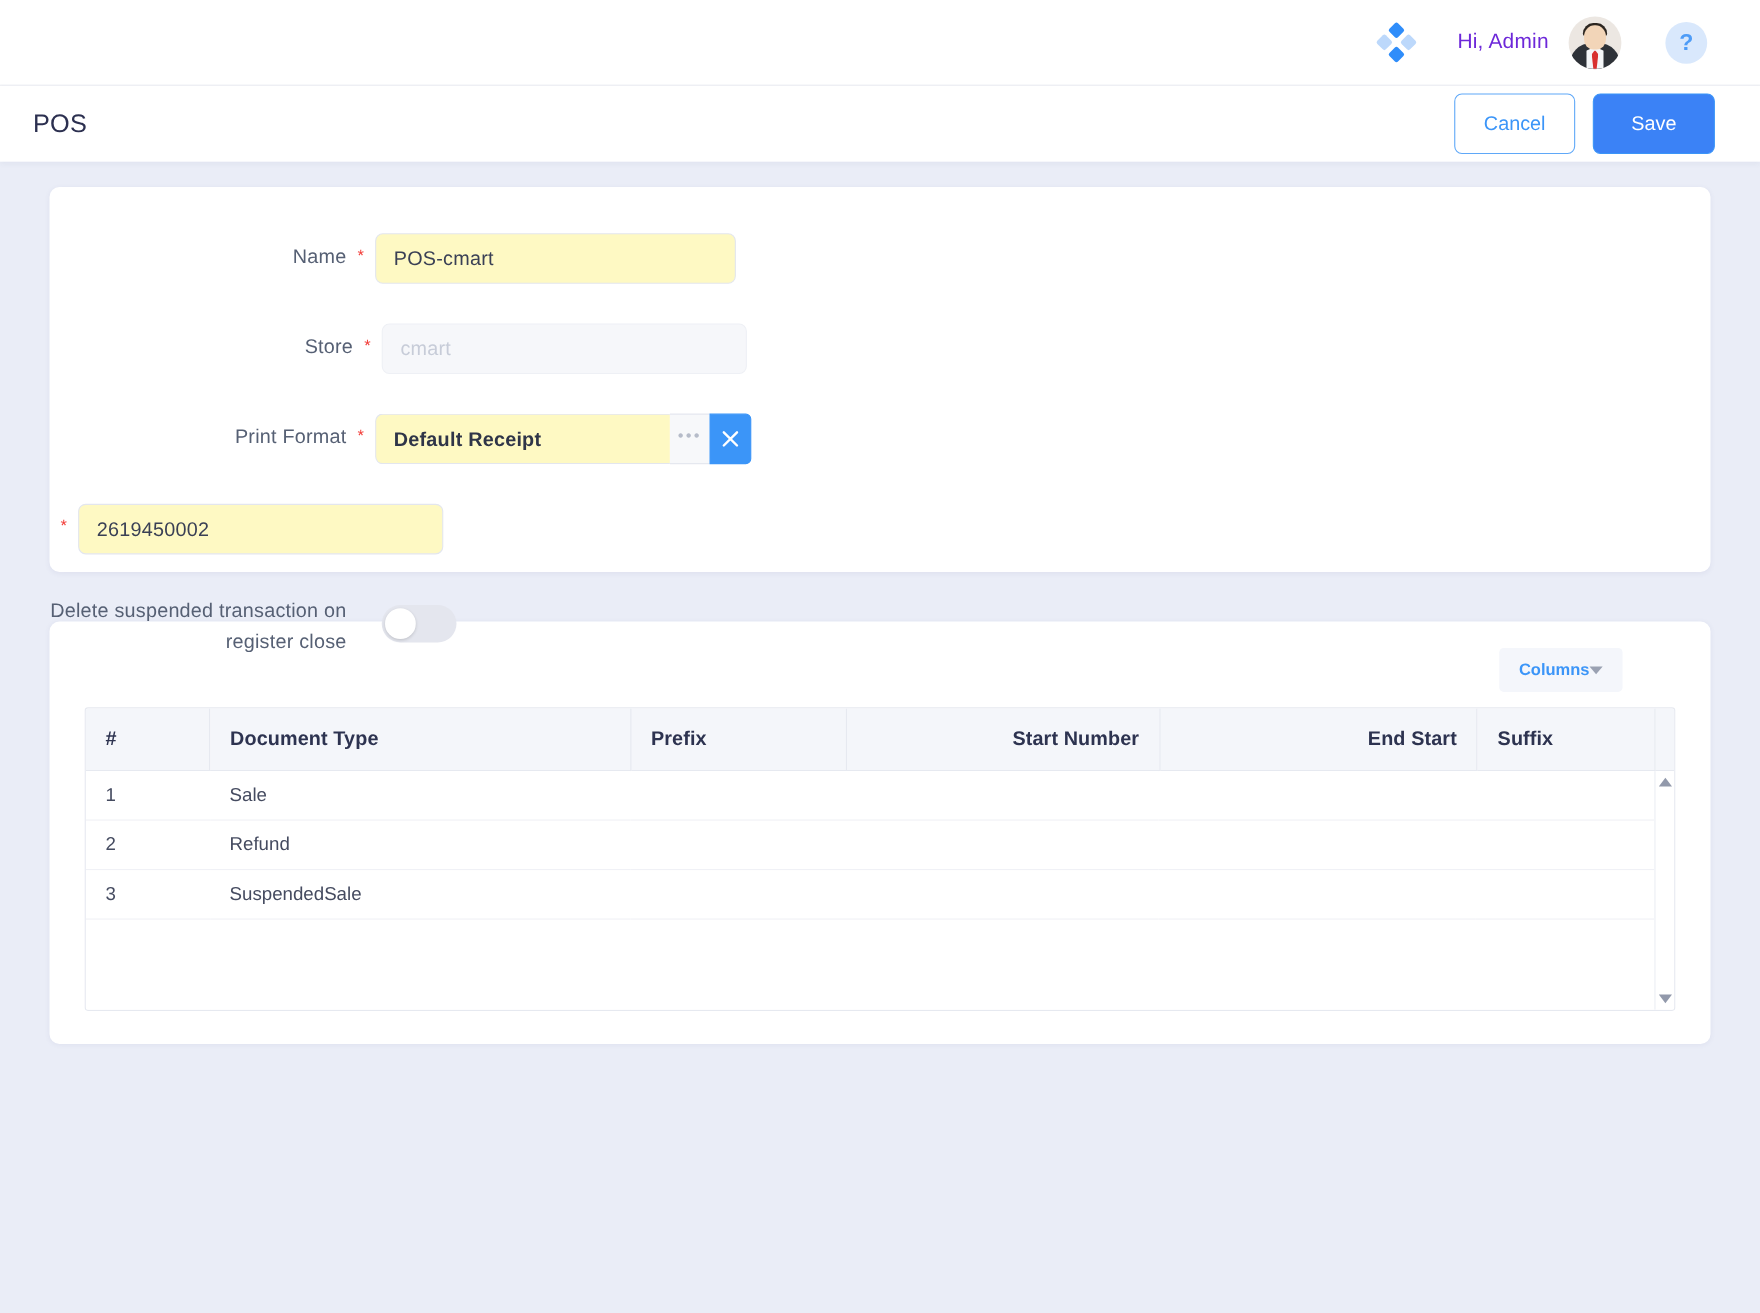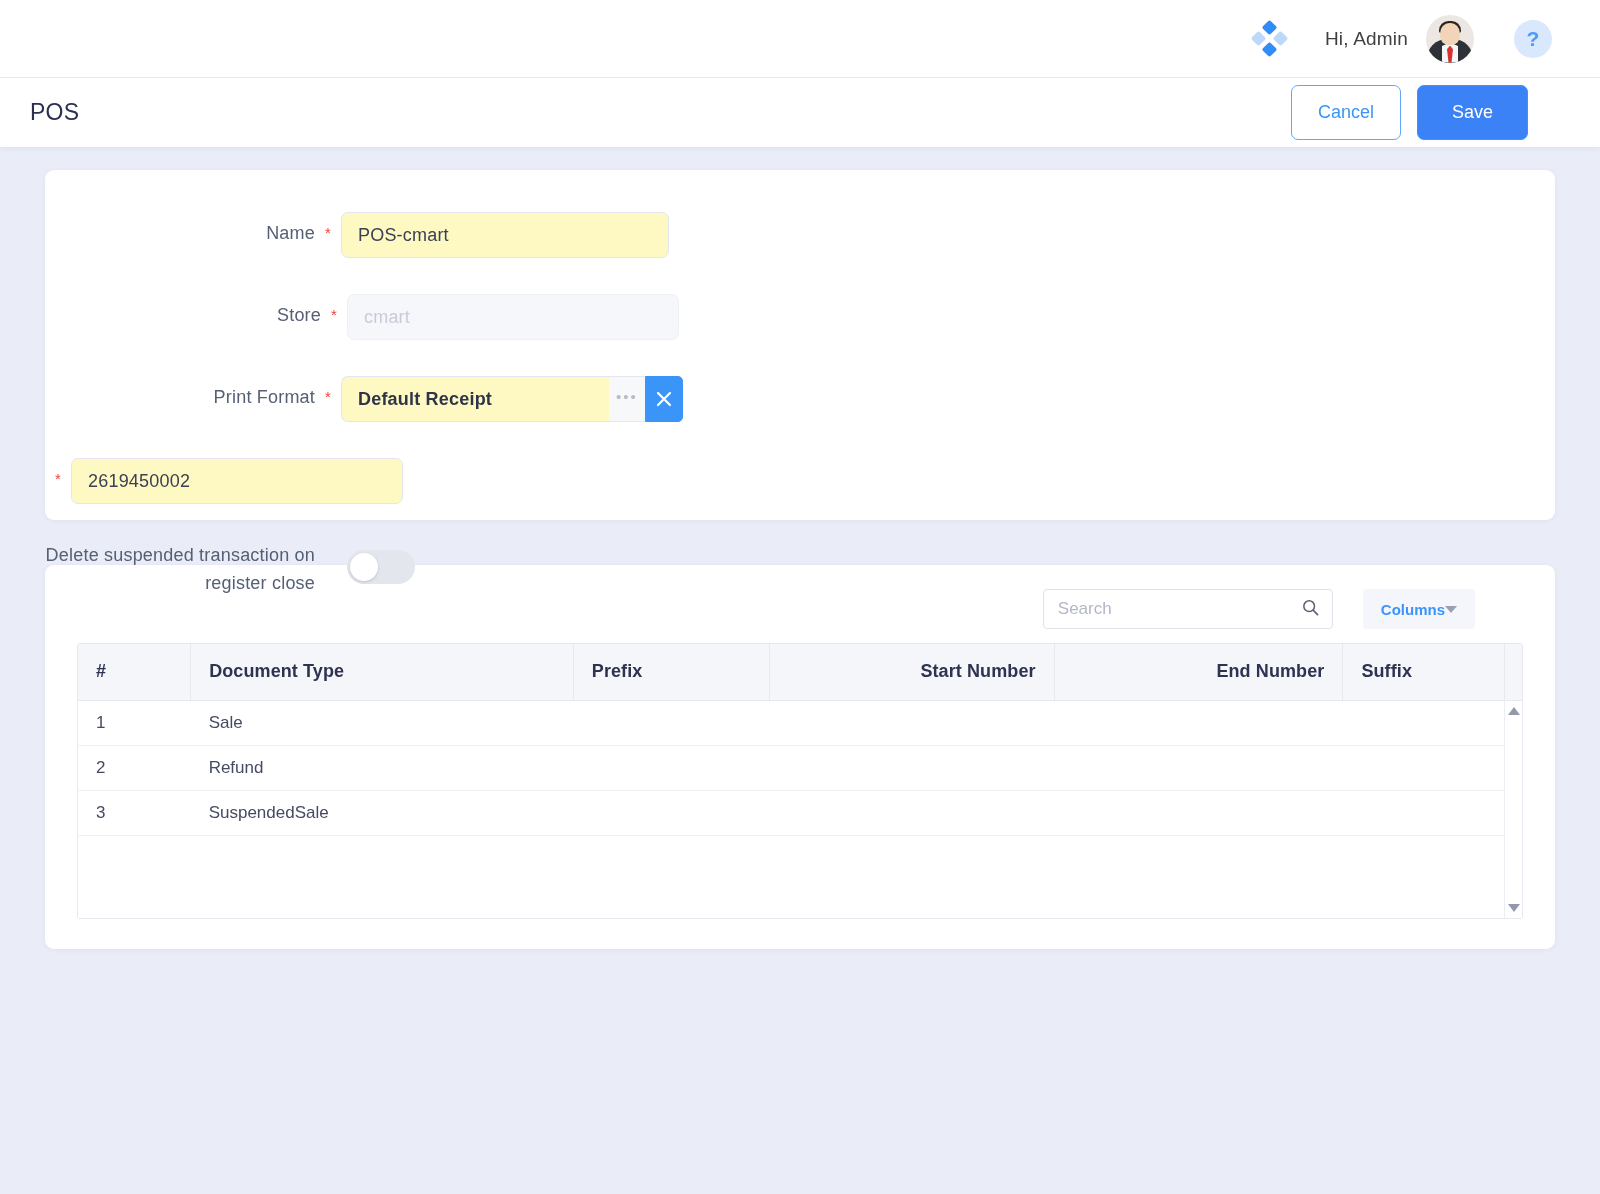--- a/index.html
+++ b/index.html
@@ -25,21 +25,21 @@
   .brand-logo i {
     position: absolute; width: 11px; height: 11px; border-radius: 2px;
     background: #2f8dfa; transform: rotate(45deg);
   }
   .brand-logo i.d-top   { left: 11px; top: 0px;  background:#2f8dfa; }
   .brand-logo i.d-left  { left: 0px;  top: 11px; background:#bcd8fb; }
   .brand-logo i.d-right { left: 22px; top: 11px; background:#bcd8fb; }
   .brand-logo i.d-bot   { left: 11px; top: 22px; background:#2f8dfa; }
 
   .greeting {
-    font-size: 19px; color: #404040; letter-spacing: .2px; margin-right: 18px;
+    font-size: 19px; color: #6d28d9; letter-spacing: .2px; margin-right: 18px;
   }
   .avatar {
     width: 48px; height: 48px; border-radius: 50%; overflow: hidden;
     background: #ece7e2; margin-right: 40px; position: relative; flex: 0 0 auto;
   }
   .avatar .head {
     position: absolute; width: 20px; height: 22px; border-radius: 48% 48% 42% 42%;
     background: #f2d5b8; left: 14px; top: 8px;
   }
   .avatar .hair {
@@ -61,21 +61,21 @@
   .help-btn {
     width: 38px; height: 38px; border-radius: 50%; background: #d9e8fc;
     display: flex; align-items: center; justify-content: center;
     color: #4e9cf7; font-size: 21px; font-weight: bold; cursor: pointer;
   }
 
   
   .pagehead {
     height: 69px; background: #ffffff;
     display: flex; align-items: center; justify-content: space-between;
-    padding: 0 72px 0 30px;
+    padding: 0 41px 0 30px;
     box-shadow: 0 2px 5px rgba(60,70,110,.055);
     position: relative; z-index: 5;
   }
   .pagehead h1 {
     font-size: 23px; font-weight: 400; color: #2c3050; letter-spacing: .2px;
   }
   .pagehead .actions { display: flex; gap: 16px; }
   .btn {
     font-family: "Liberation Sans", sans-serif;
     font-size: 18px; border-radius: 7px; cursor: pointer;
@@ -291,29 +291,20 @@
         </div>
       </div>
 
       <div></div>
     </div>
   </div>
 
   <div class="card card-table">
 
     <div class="tbl-toolbar">
-      <div class="search-wrap">
-        <input placeholder="Search" style="">
-        <span>
-          <svg width="19" height="19" viewBox="0 0 20 20" aria-hidden="true">
-            <circle cx="8.6" cy="8.6" r="5.6" fill="none" stroke="#5a6070" stroke-width="1.6"></circle>
-            <path d="M12.9 12.9 L17.4 17.4" stroke="#5a6070" stroke-width="1.8" stroke-linecap="round"></path>
-          </svg>
-        </span>
-      </div>
       <button class="cols-btn">
         <span>Columns</span>
         <span class="caret-dn"></span>
       </button>
     </div>
 
     <div class="tbl-outer">
       <table>
         <colgroup>
           <col style="width:7.8%">
@@ -323,21 +314,21 @@
             <col style="width:20%">
             <col style="width:11.2%">
             <col style="width:1.2%">
         </colgroup>
         <thead>
           <tr>
             <th>#</th>
             <th>Document Type</th>
             <th>Prefix</th>
             <th class="num">Start Number</th>
-            <th class="num">End Number</th>
+            <th class="num">End Start</th>
             <th>Suffix</th>
             <th class="last"></th>
           </tr>
         </thead>
       </table>
 
       <div class="tbl-body-wrap">
         <div class="tbl-scrollarea">
           <table>
             <colgroup>

